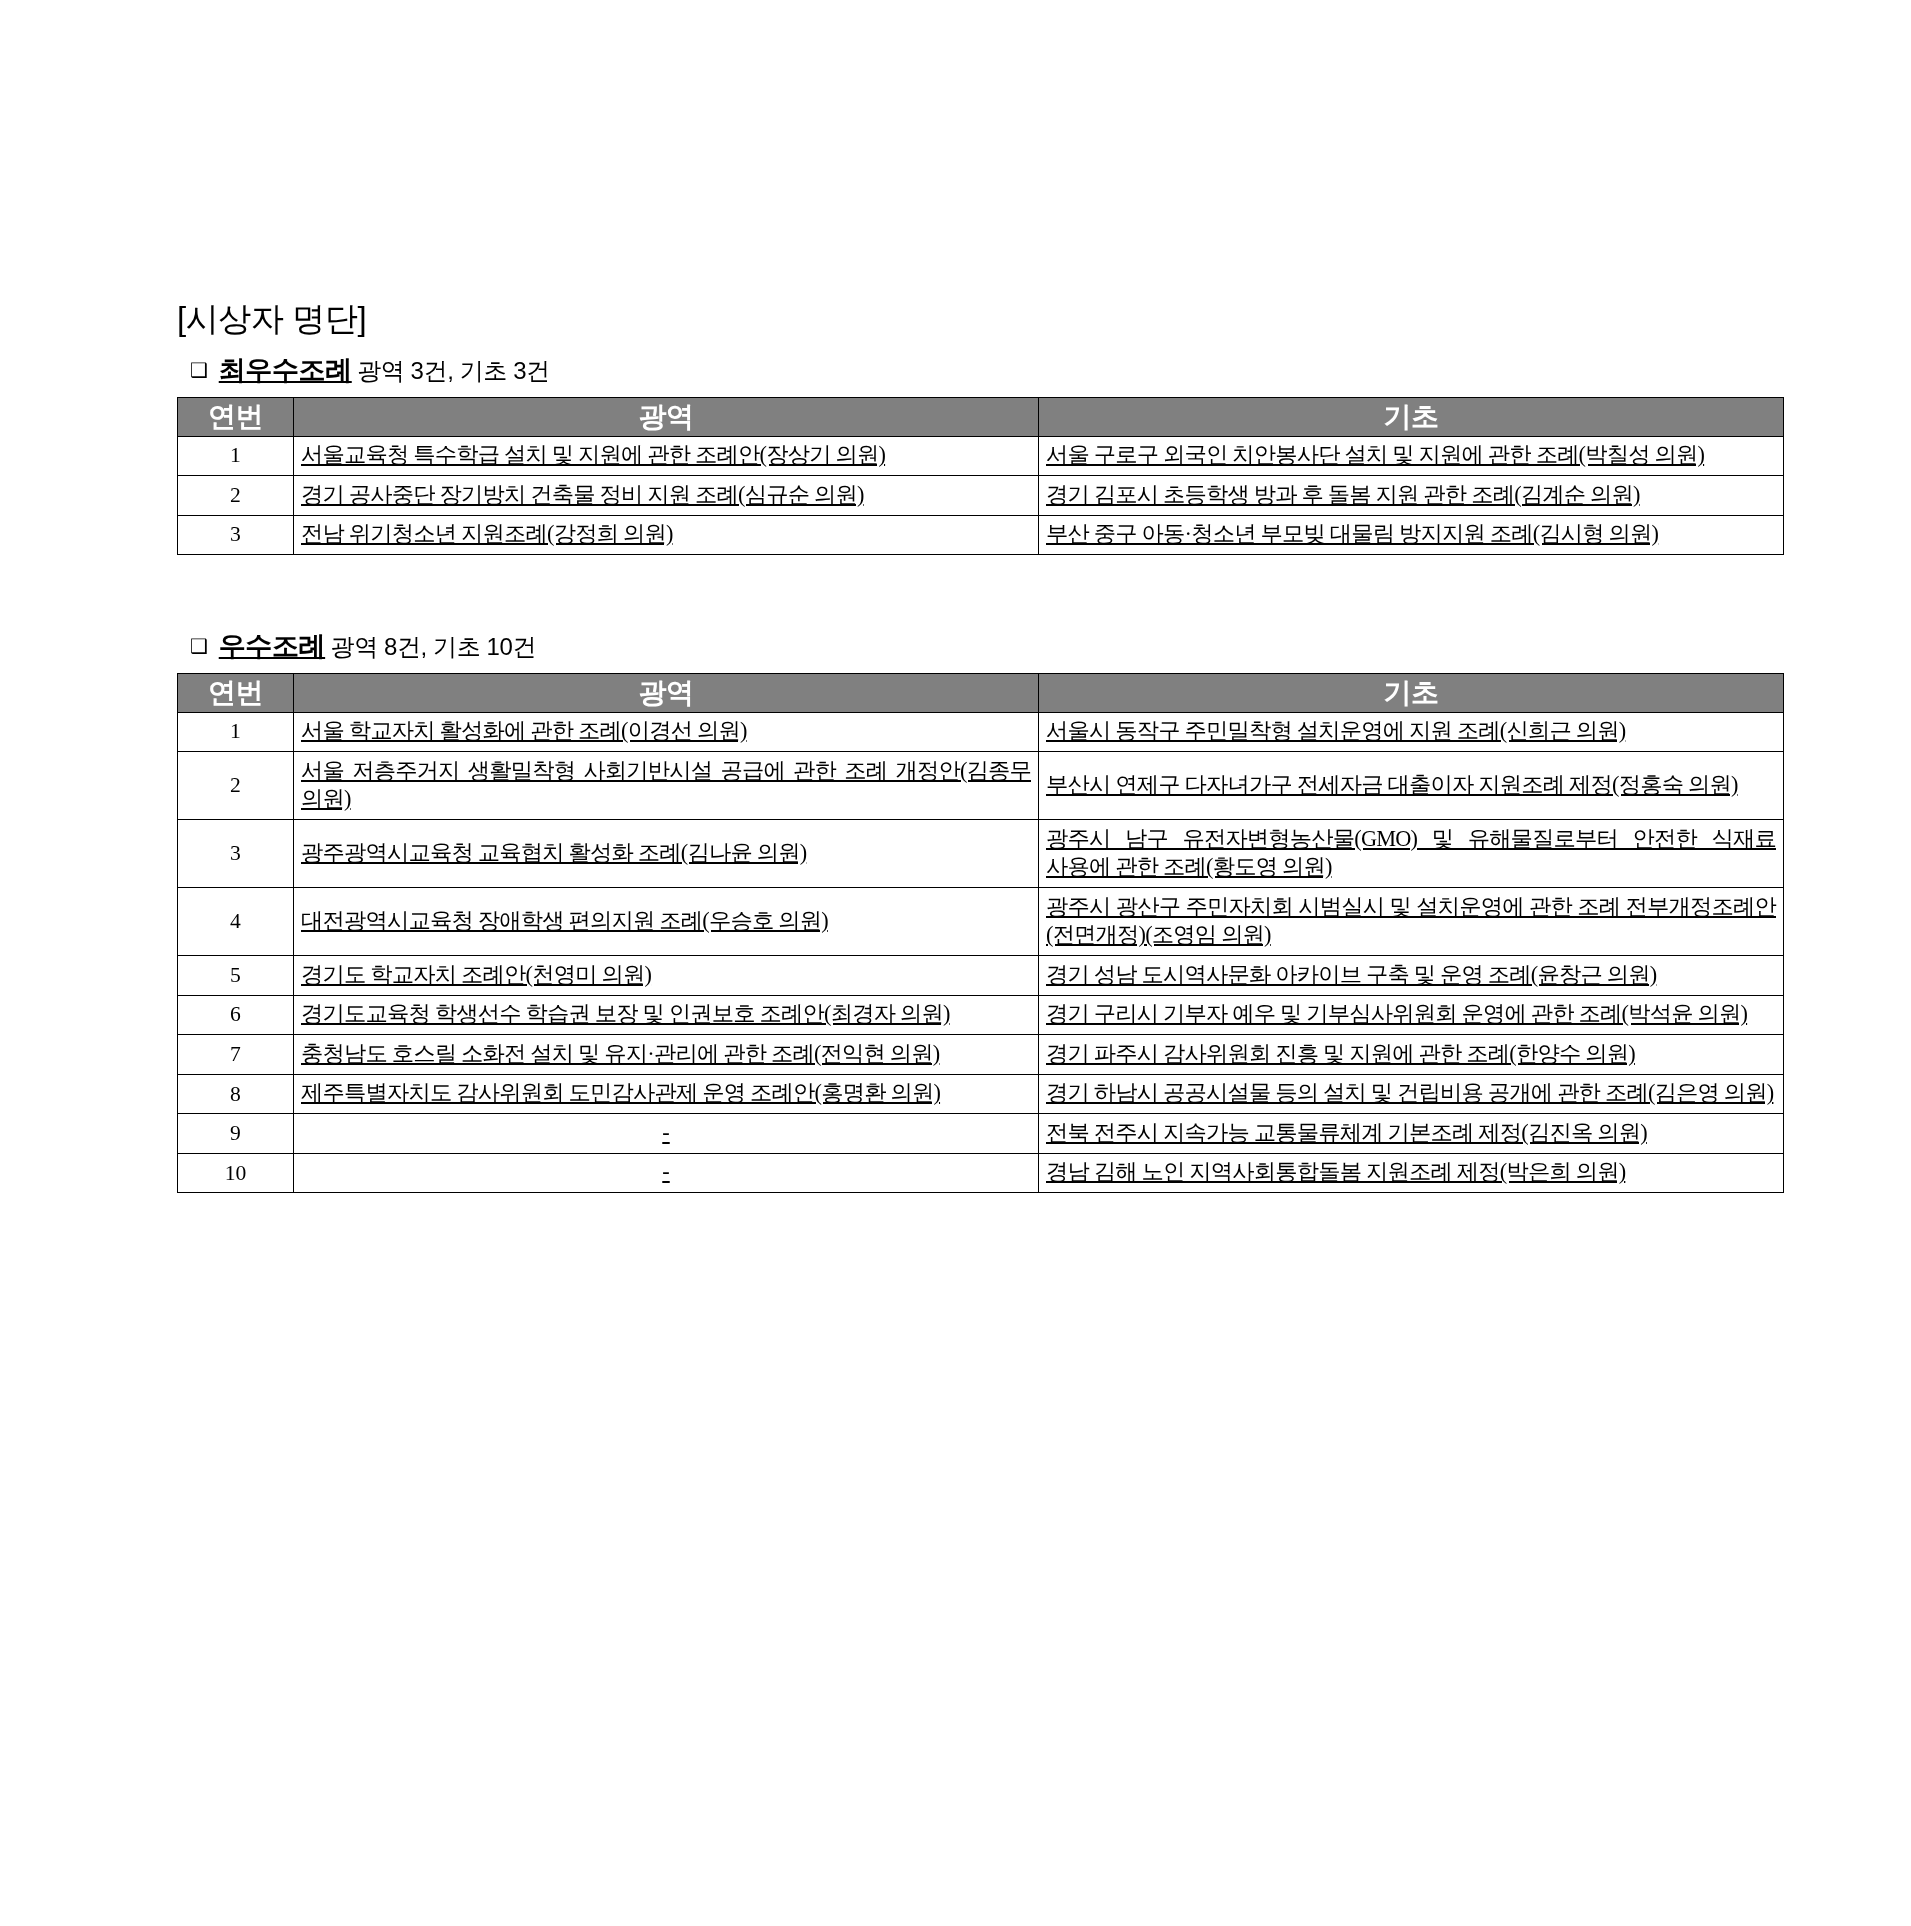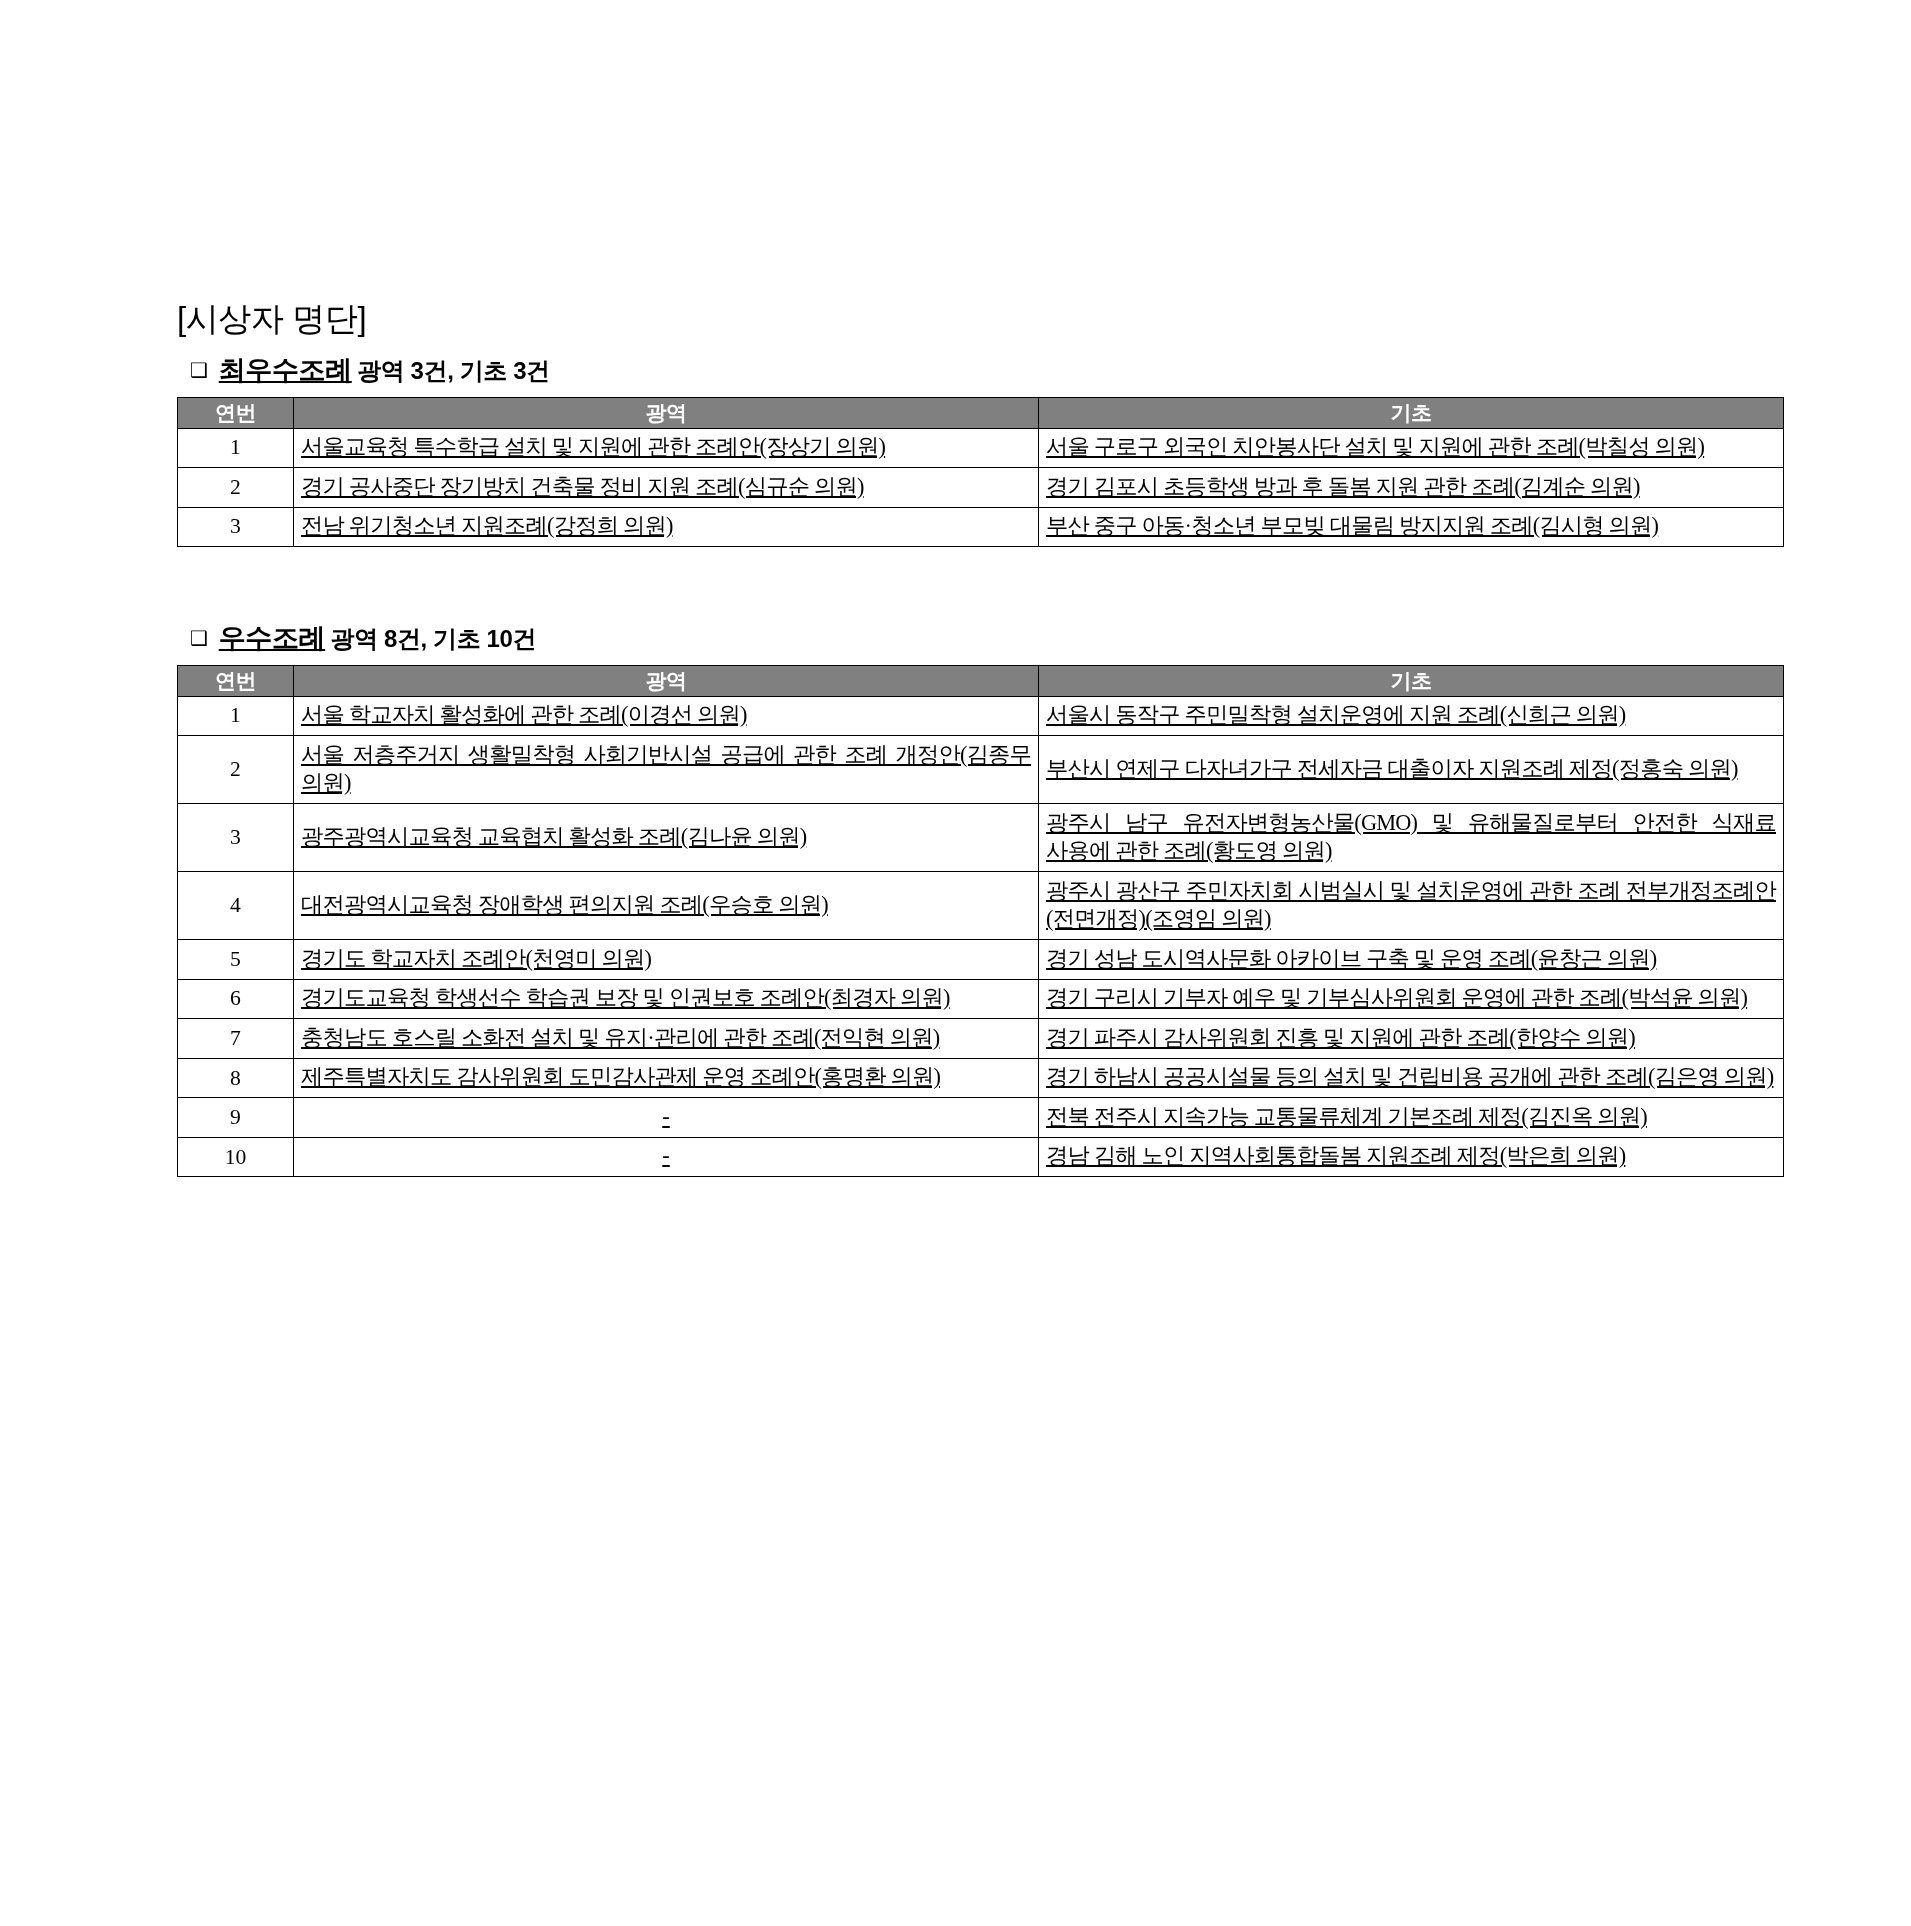--- a/index.html
+++ b/index.html
@@ -42,21 +42,21 @@
     position: relative;
     top: -2.3px;
   }
   .section-heading .heading-main {
     font-weight: bold;
     font-size: 27px;
     letter-spacing: -0.4px;
     text-decoration: underline;
   }
   .section-heading .heading-sub {
-    font-weight: bold;
+    font-weight: normal;
     font-size: 24px;
     letter-spacing: -0.4px;
     margin-left: 5.4px;
   }
   table.award-table {
     border-collapse: collapse;
     width: 100%;
     table-layout: fixed;
   }
   table.award-table col.c-no { width: 116px; }
@@ -65,21 +65,21 @@
   table.award-table td {
     border: 1.2px solid #000000;
     padding: 0;
     vertical-align: middle;
   }
   table.award-table thead th {
     background: #808080;
     color: #ffffff;
     font-family: "Liberation Sans", sans-serif;
     font-weight: bold;
-    font-size: 21px;
+    font-size: 28px;
     height: 30px;
     letter-spacing: -0.4px;
   }
   table.award-table td.no-cell {
     text-align: center;
     font-size: 21.6px;
     font-family: "Liberation Serif", serif;
   }
   table.award-table td.text-cell {
     font-size: 22.3px;

